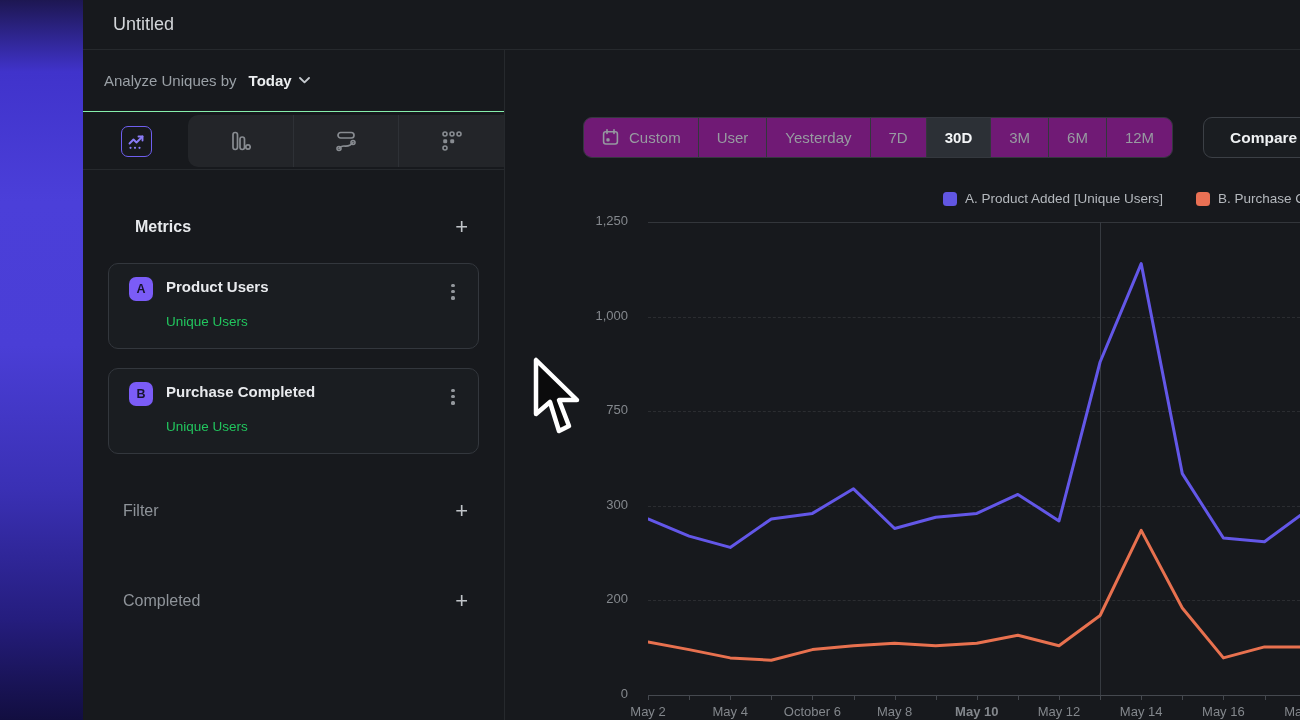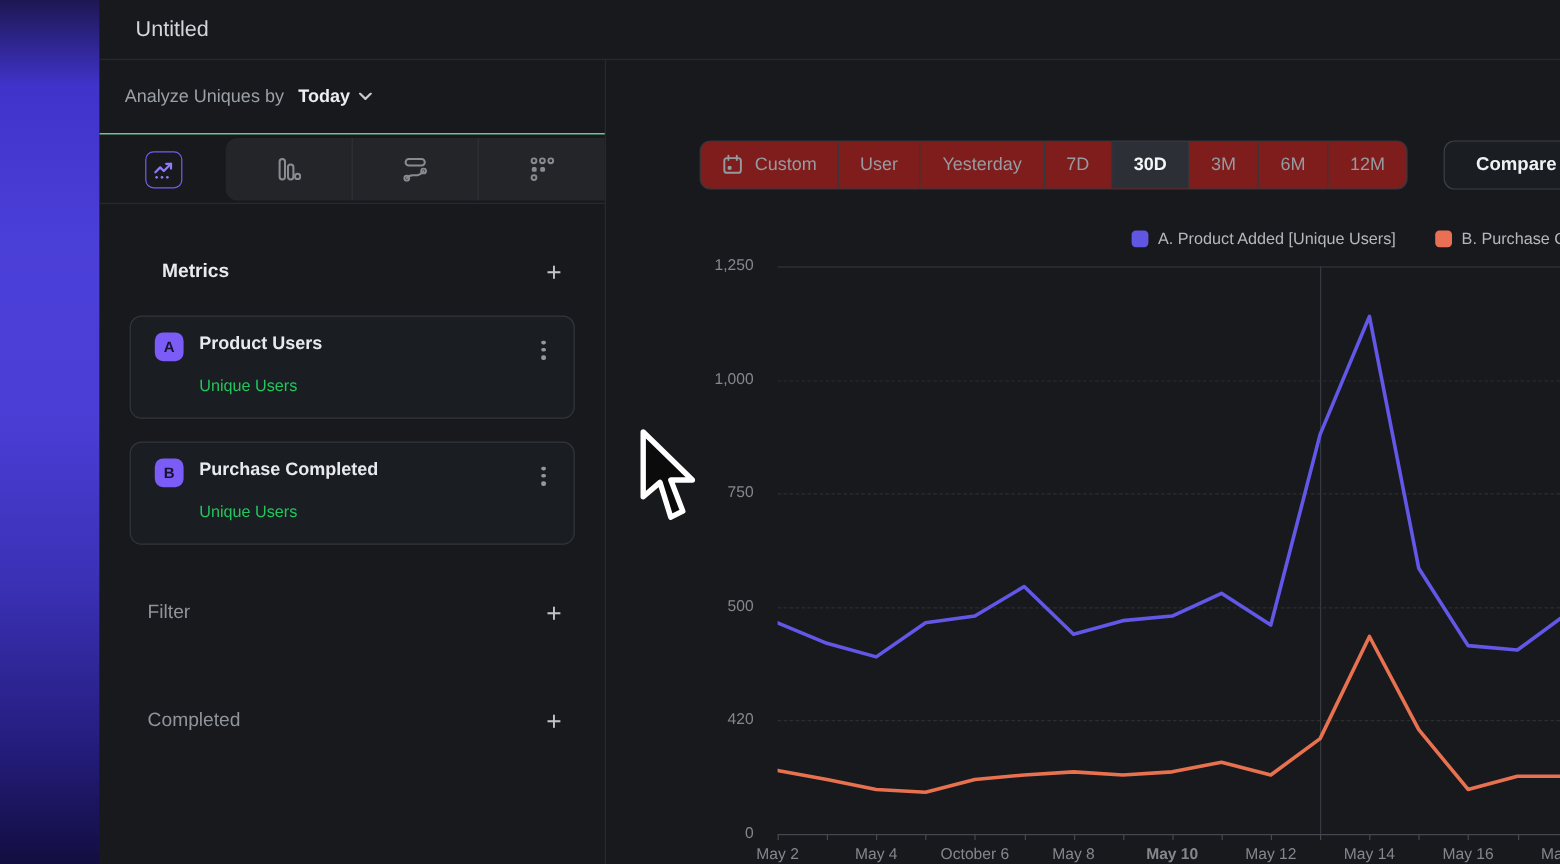--- a/index.html
+++ b/index.html
@@ -56,21 +56,21 @@
   .metric-title { position:absolute; left:57px; top:14px; font-size:15px; font-weight:700; color:#e8eaed; }
   .metric-sub { position:absolute; left:57px; top:50px; font-size:13.5px; color:#22c55e; }
   .kebab { position:absolute; right:20px; top:20px; width:10px; height:20px;
            display:flex; flex-direction:column; align-items:center; gap:3px; cursor:pointer; }
   .kebab i { width:3.2px; height:3.2px; border-radius:50%; background:#94989d; }
 
   
   .content { position:relative; flex:1; height:670px; }
 
   .controls { position:absolute; left:78px; top:67px; height:41px; display:flex;
-              background:#7f1d1d; border:1px solid #34383e; border-radius:9px; overflow:hidden; }
+              background:#701a75; border:1px solid #34383e; border-radius:9px; overflow:hidden; }
   .segment { display:flex; align-items:center; gap:9px; padding:0 18px; font-size:15px; font-weight:500;
              color:#979ba1; cursor:pointer; white-space:nowrap; }
   .segment + .segment { border-left:1px solid #33373c; }
   .segment.active { background:#2c3036; color:#f4f6f8; font-weight:700; }
   .seg-custom { padding:0 17px; }
   .compare-btn { position:absolute; left:698px; top:67px; width:132px; height:41px;
                  border:1px solid #3c4046; border-radius:9px; background:#1a1d21;
                  display:flex; align-items:center; padding-left:26px;
                  font-size:15.5px; font-weight:700; color:#eff1f3; cursor:pointer; }
 
@@ -240,22 +240,22 @@
         <span class="legend-swatch" style="background: rgb(97, 86, 226);"></span>
         <span class="legend-label">A. Product Added [Unique Users]</span>
       </div>
       <div class="legend-item legend-b">
         <span class="legend-swatch" style="background: rgb(233, 112, 84);"></span>
         <span class="legend-label">B. Purchase Completed [Unique Users]</span>
       </div>
 
       <div id="y-axis">
           <div class="ytick" style="top: 636px;">0</div>
-          <div class="ytick" style="top: 541.4px;">420</div>
-          <div class="ytick" style="top: 446.8px;">500</div>
+          <div class="ytick" style="top: 541.4px;">200</div>
+          <div class="ytick" style="top: 446.8px;">300</div>
           <div class="ytick" style="top: 352.2px;">750</div>
           <div class="ytick" style="top: 257.6px;">1,000</div>
           <div class="ytick" style="top: 163px;">1,250</div>
         </div>
       <div id="plot">
           <div class="gridline axisline" style="top: 473px;"></div>
           <div class="gridline" style="top: 378.4px;"></div>
           <div class="gridline" style="top: 283.8px;"></div>
           <div class="gridline" style="top: 189.2px;"></div>
           <div class="gridline" style="top: 94.6px;"></div>

